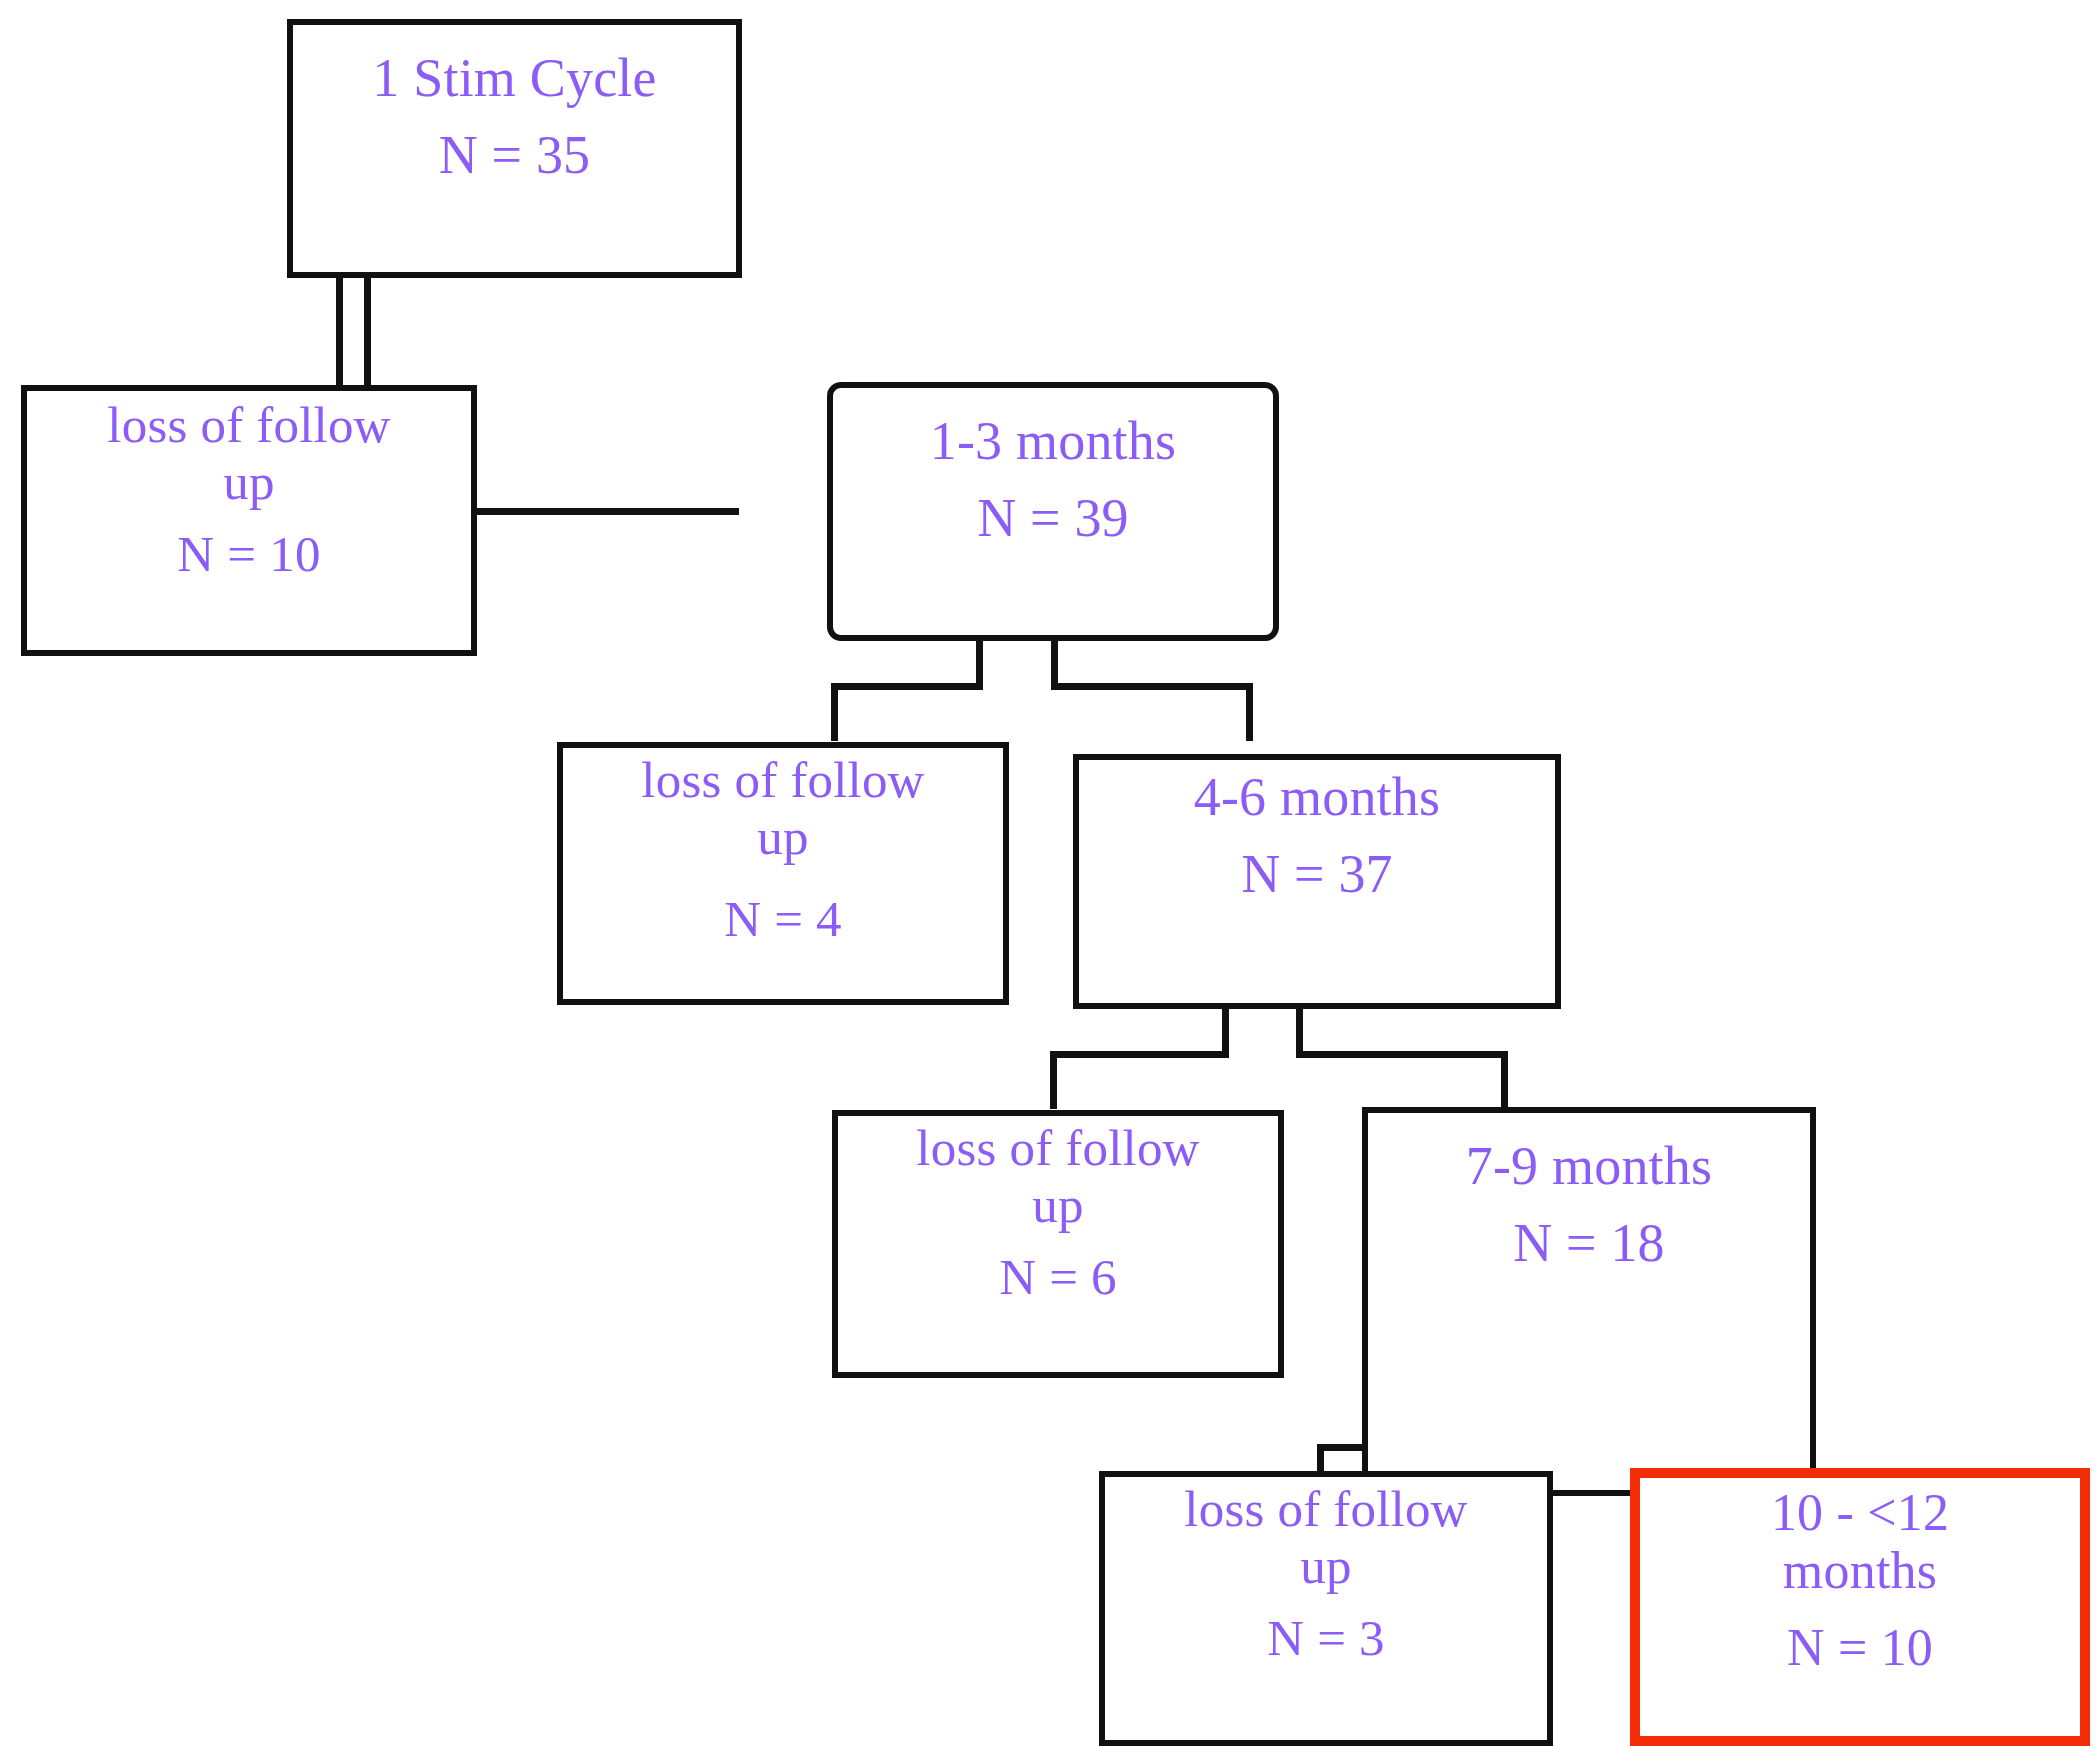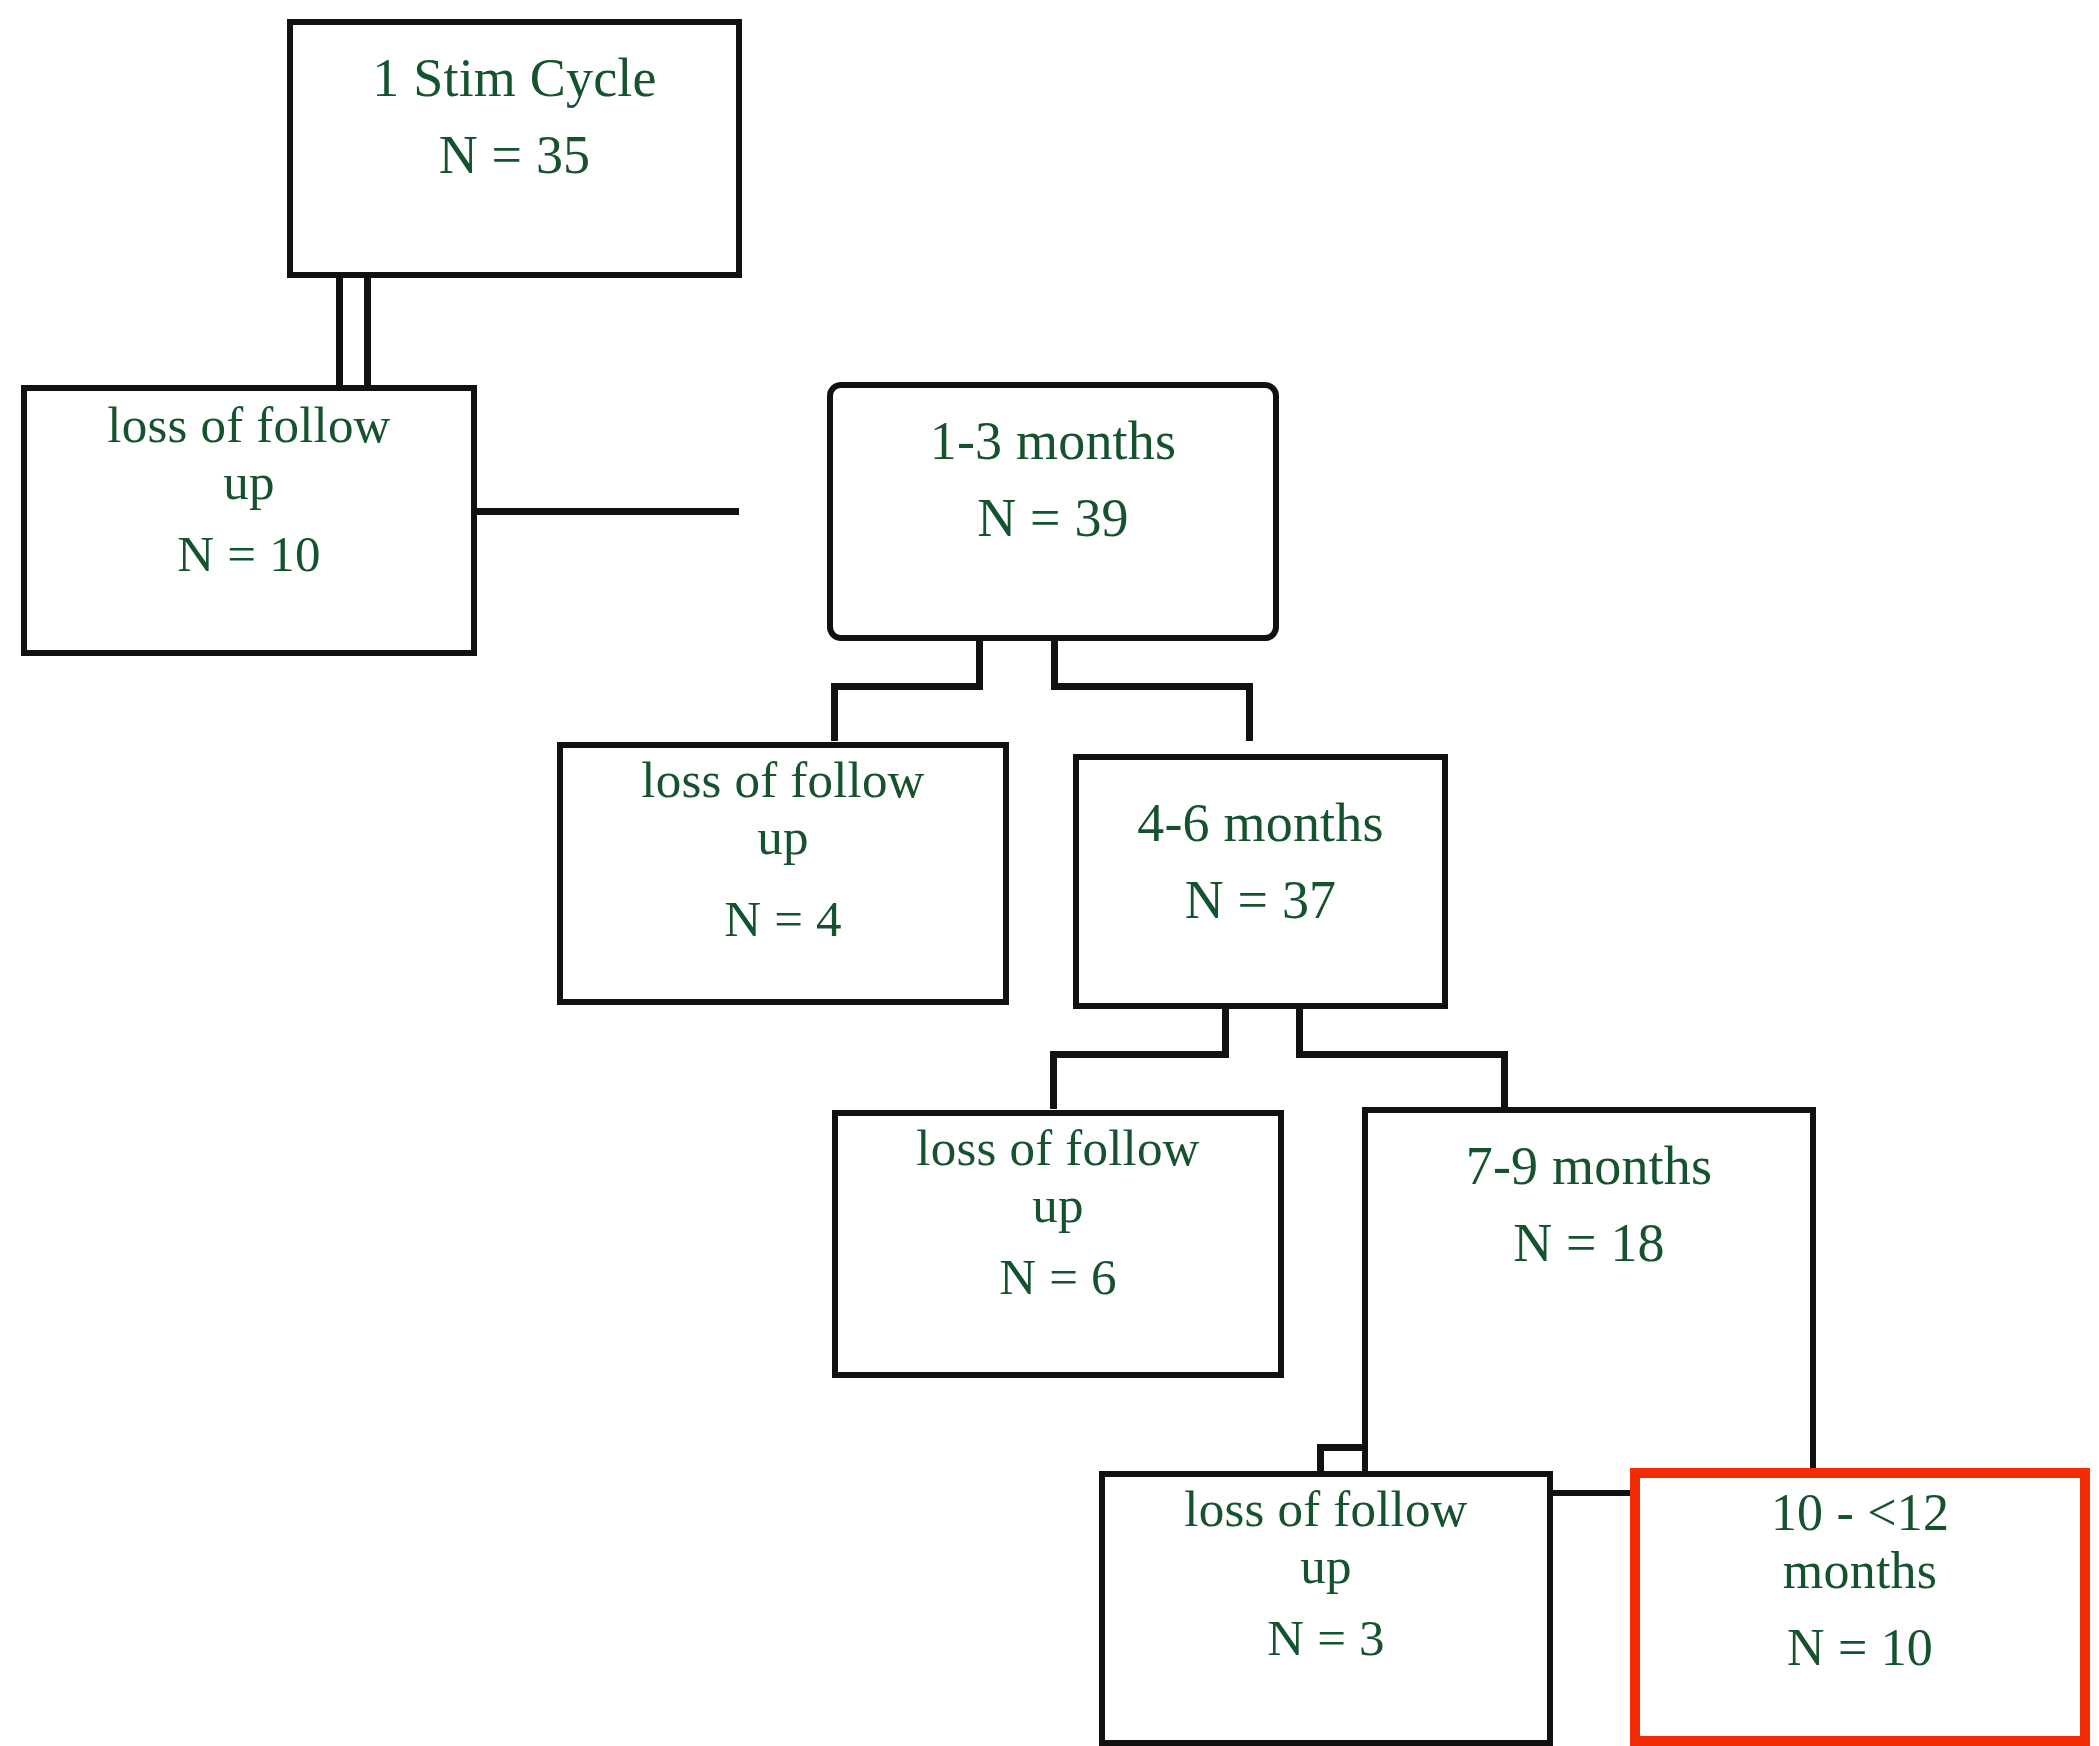--- a/index.html
+++ b/index.html
@@ -20,21 +20,21 @@
   .node {
     position: absolute;
     box-sizing: border-box;
     background: #ffffff;
     border: 6.7px solid #111111;
     display: flex;
     flex-direction: column;
     align-items: center;
     justify-content: flex-start;
     text-align: center;
-    color: #14532d;
+    color: #8b5cf6;
     z-index: 5;
   }
   .node.red {
     border-color: #f22d06;
     text-align: center;
   }
   .node .line {
     display: block;
     width: 100%;
     line-height: 1.12;
@@ -101,21 +101,21 @@
     <span class="line">1-3 months</span>
     <span class="line" style="margin-top:17px;">N = 39</span>
   </div>
 
   <div class="node" style="left:557px; top:742px; width:452px; height:263px; padding-top:3.8px; font-size:51px;">
     <span class="line">loss of follow</span>
     <span class="line">up</span>
     <span class="line" style="margin-top:25px;">N = 4</span>
   </div>
 
-  <div class="node" style="left:1073px; top:754px; width:375px; height:255px; padding-top:33px; font-size:54px;text-align:center;">
+  <div class="node" style="left:1073px; top:754px; width:488px; height:255px; padding-top:7px; font-size:54px;text-align:center;">
     <span class="line">4-6 months</span>
     <span class="line" style="margin-top:17px;">N = 37</span>
   </div>
 
   <div class="node" style="left:832px; top:1110px; width:452px; height:268px; padding-top:3.8px; font-size:51px;">
     <span class="line">loss of follow</span>
     <span class="line">up</span>
     <span class="line" style="margin-top:15.3px;">N = 6</span>
   </div>
 

